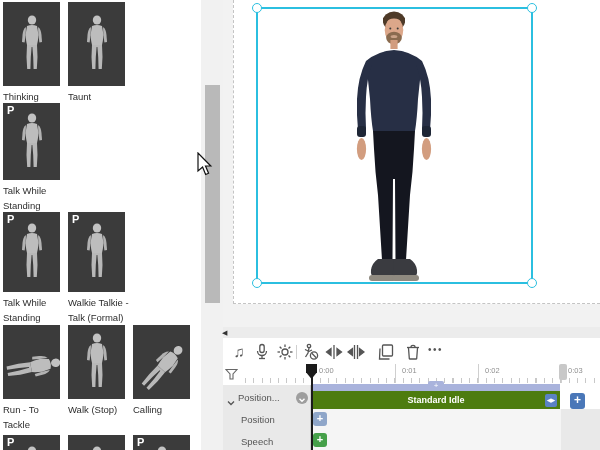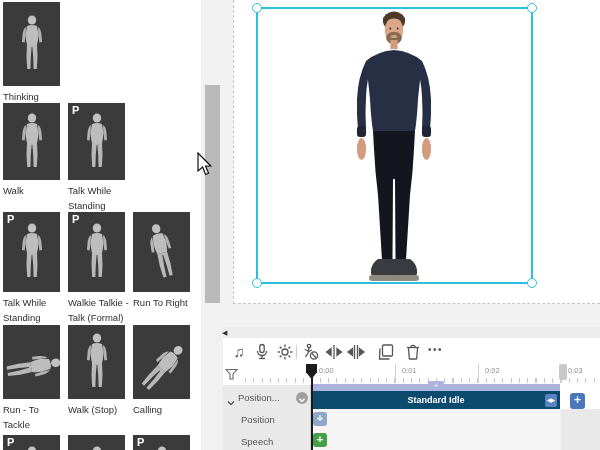--- a/index.html
+++ b/index.html
@@ -62,21 +62,21 @@
   .track-col { position:absolute; left:223px; top:385px; width:88px; height:65px; background:#e9e9e9;
                border-right:1px solid #cfcfcf; }
   .track-row-name { position:absolute; font-size:9.5px; color:#555; }
   .chev { display:inline-block; width:8px; height:8px; }
   .circle-badge { position:absolute; left:73px; top:7px; width:12px; height:12px; border-radius:50%; background:#9e9e9e; }
   .circle-badge svg { width:12px; height:12px; }
 
   .rows-bg { position:absolute; left:311px; top:409px; width:289px; height:41px; background:#f5f5f5; }
   .rows-bg-right { position:absolute; left:561px; top:409px; width:39px; height:41px; background:#e9e9e9; }
 
-  .clip-bar { position:absolute; left:312px; top:391px; width:248px; height:18px; background:#0c4a6e; z-index:4; }
+  .clip-bar { position:absolute; left:312px; top:391px; width:248px; height:18px; background:#4d7c0f; z-index:4; }
   .clip-label { position:absolute; width:100%; text-align:center; top:4px; font-size:9px; font-weight:bold; color:#fff; }
   .clip-loop { position:absolute; right:3px; top:2.5px; width:12px; height:13px; background:#5b82c4; border-radius:2px;
                color:#fff; font-size:5.5px; text-align:center; line-height:13px; }
   .btn-plus { position:absolute; border-radius:3px; color:#fff; font-weight:bold; text-align:center; z-index:5; }
   .track-add { left:570px; top:393px; width:15px; height:16px; background:#4a77b8; font-size:12px; line-height:15px; }
   .pos-add { left:313px; top:412px; width:14px; height:14px; background:#8fa6c9; font-size:11px; line-height:13px; }
   .speech-add { left:313px; top:433px; width:14px; height:14px; background:#45a049; font-size:11px; line-height:13px; }
 
   .cursor { position:absolute; left:197px; top:152px; width:17px; height:24px; z-index:9; }
 </style>
@@ -102,37 +102,37 @@
     <div class="grid-row r1" style="top:2px">
       <div class="cell">
         <div class="thumb">
             <svg viewBox="0 0 30 60">
               <use href="#mannequin"></use>
             </svg>
             <span class="badge"></span>
           </div>
         <div class="cell-label">Thinking</div>
       </div>
+      <div class="cell">
+        <div class="thumb">
+            <svg viewBox="0 0 30 60">
+              <use href="#mannequin"></use>
+            </svg>
+            <span class="badge"></span>
+          </div>
+        <div class="cell-label">Taunt</div>
+      </div>
     </div>
 
     <div class="grid-row r2" style="top:103px">
       <div class="cell">
         <div class="thumb">
             <svg viewBox="0 0 30 60">
               <use href="#mannequin"></use>
             </svg>
-            <span class="badge"></span>
-          </div>
-        <div class="cell-label">Walk</div>
-      </div>
-      <div class="cell">
-        <div class="thumb">
-            <svg viewBox="0 0 30 60">
-              <use href="#mannequin"></use>
-            </svg>
             <span class="badge">P</span>
           </div>
         <div class="cell-label">Talk While Standing</div>
       </div>
     </div>
 
     <div class="grid-row r3" style="top:212px">
       <div class="cell">
         <div class="thumb">
             <svg viewBox="0 0 30 60">
@@ -143,29 +143,20 @@
         <div class="cell-label">Talk While Standing</div>
       </div>
       <div class="cell">
         <div class="thumb">
             <svg viewBox="0 0 30 60">
               <use href="#mannequin"></use>
             </svg>
             <span class="badge">P</span>
           </div>
         <div class="cell-label">Walkie Talkie - Talk (Formal)</div>
-      </div>
-      <div class="cell">
-        <div class="thumb pose-run">
-            <svg viewBox="0 0 30 60">
-              <use href="#mannequin"></use>
-            </svg>
-            <span class="badge"></span>
-          </div>
-        <div class="cell-label">Run To Right</div>
       </div>
     </div>
 
     <div class="grid-row r4" style="top:325px">
       <div class="cell">
         <div class="thumb pose-lying">
             <svg viewBox="0 0 30 60">
               <use href="#mannequin"></use>
             </svg>
             <span class="badge"></span>

